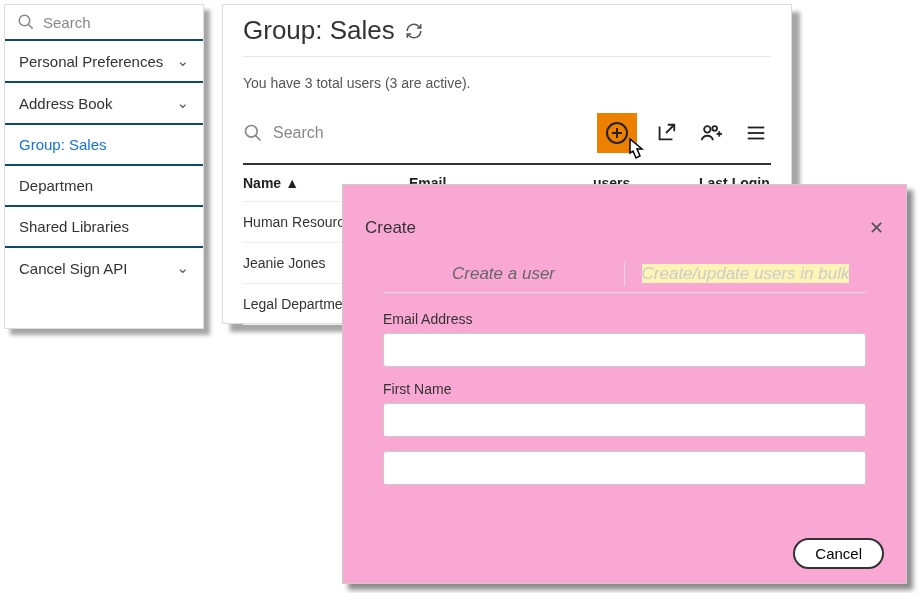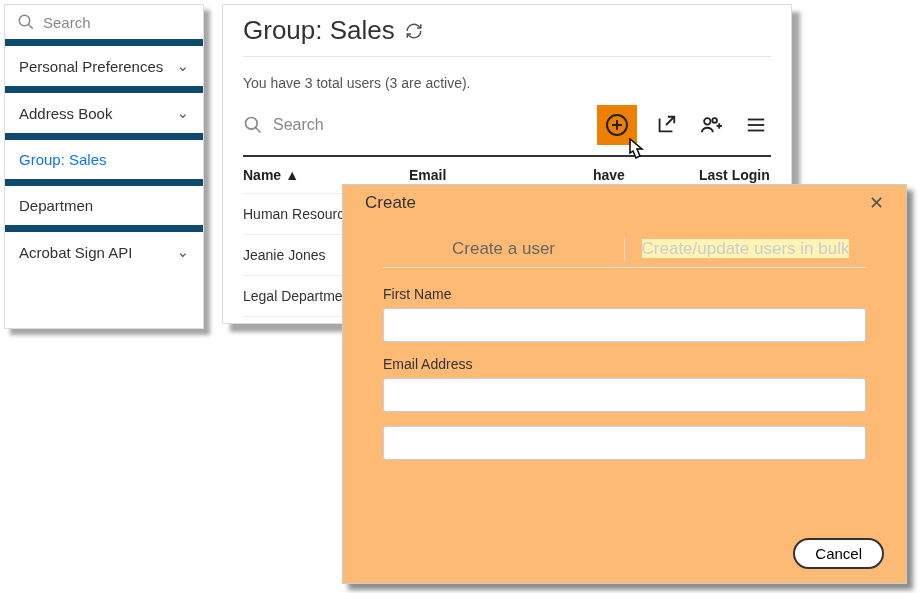--- a/index.html
+++ b/index.html
@@ -9,37 +9,37 @@
     position: absolute; left: 4px; top: 4px; width: 200px; height: 325px;
     border: 1px solid #ddd; background: #fff;
     box-shadow: 6px 6px 4px rgba(0,0,0,0.35);
   }
   .sidebar-search {
     display: flex; align-items: center; padding: 8px 12px; color: #888; font-size: 15px;
   }
   .sidebar-search svg { margin-right: 8px; }
   .sidebar-item {
     display: flex; align-items: center; justify-content: space-between;
-    padding: 11px 14px; border-top: 7px solid #0c4a6e; font-size: 15px; color: #333;
+    padding: 11px 14px; border-top: 2px solid #0c4a6e; font-size: 15px; color: #333;
     cursor: pointer;
   }
   .sidebar-item.active { color: #1473e6; }
   .sidebar-item .chev { color: #555; }
 
   .main {
     position: absolute; left: 222px; top: 4px; width: 570px; height: 320px;
     border: 1px solid #ddd; background: #fff;
     box-shadow: 8px 8px 4px rgba(0,0,0,0.35);
     padding: 10px 20px 0 20px;
   }
   .page-title {
     font-size: 26px; font-weight: 300; color: #333; display: flex; align-items: center; gap: 10px;
     border-bottom: 1px solid #e6e6e6; padding-bottom: 10px; margin-bottom: 18px;
   }
-  .summary { font-size: 14px; color: #555; margin-bottom: 8px; }
+  .summary { font-size: 14px; color: #555; margin-bottom: 16px; }
   .toolbar {
     display: flex; align-items: center; gap: 14px; border-bottom: 2px solid #333;
     padding: 6px 0 10px 0;
   }
   .toolbar .tsearch { display: flex; align-items: center; color: #888; font-size: 16px; flex: 1; }
   .toolbar .tsearch svg { margin-right: 10px; }
   .toolbar .icon-btn { background:none; border:none; cursor:pointer; padding:4px; display:flex; align-items:center; }
   .add-highlight { background: #ed8000; padding: 4px; }
 
   .thead { display: flex; padding: 10px 0; font-weight: 600; font-size: 14px; color: #222; border-bottom: 1px solid #eee; gap: 6px; }
@@ -48,27 +48,27 @@
   .col-status { width: 100px; }
   .col-login { flex: 1; }
   .trow { display: flex; padding: 12px 0; font-size: 14px; color: #333; border-bottom: 1px solid #eee; }
 
   .cursor-pointer {
     position: absolute; left: 620px; top: 135px; z-index: 50; pointer-events: none;
   }
 
   .modal {
     position: absolute; left: 342px; top: 184px; width: 565px; height: 400px;
-    background: #fdba74; border: 1px solid #ccc;
+    background: #f9a8d4; border: 1px solid #ccc;
     box-shadow: 6px 6px 5px rgba(0,0,0,0.45);
-    padding: 7px 22px;
+    padding: 32px 22px;
   }
   .modal-header { display:flex; justify-content: space-between; align-items:center; font-size: 17px; color:#333; margin-bottom: 14px;}
   .modal-close { background:none; border:none; font-size:18px; color:#555; cursor:pointer; }
-  .modal-tabs { display:flex; border-bottom:1px solid #e2e2e2; margin: 17px 18px 18px 18px; }
+  .modal-tabs { display:flex; border-bottom:1px solid #e2e2e2; margin: 17px 18px 18px 18px; font-style: italic; }
   .modal-tab { flex:1; text-align:center; padding: 8px 4px; font-size: 17px; color:#666; cursor:pointer; }
   .modal-tab.bulk { color:#ccc; }
   .highlight-yellow { background: #fdf4b6; }
   .tab-sep { width:1px; background:#ddd; height:24px; align-self:center;}
   .form-group { margin: 0 18px 14px 18px; }
   .form-label { font-size: 14px; color:#333; display:block; margin-bottom:6px; }
   .form-input { width:100%; height:34px; border:1px solid #ccc; border-radius:3px; padding:4px 8px; font-size:14px; }
   .modal-footer { position:absolute; right:22px; bottom:14px; display:flex; gap:12px; align-items:center; }
   .btn-cancel { border:2px solid #333; background:#fff; border-radius:18px; padding:5px 20px; font-size:15px; cursor:pointer; }
   .btn-save { border:none; background:#eee; color:#bbb; border-radius:18px; padding:6px 22px; font-size:15px; cursor:default; }
@@ -92,21 +92,24 @@
     <span>Address Book</span>
     <span class="chev">⌄</span>
   </div>
   <div class="sidebar-item active">
     <span>Group: Sales</span>
   </div>
   <div class="sidebar-item">
     <span>Departmen</span>
   </div>
   <div class="sidebar-item">
-    <span>Acrobat Sign API</span>
+    <span>Shared Libraries</span>
+  </div>
+  <div class="sidebar-item">
+    <span>Cancel Sign API</span>
     <span class="chev">⌄</span>
   </div>
 </div>
 
 <div class="main">
   <div class="page-title">
     <span>Group: Sales</span>
     <svg width="18" height="18" viewBox="0 0 24 24" fill="none" stroke="#555" stroke-width="2">
         <path d="M3 12a9 9 0 0 1 15-6.7L21 8"></path>
         <path d="M21 3v5h-5"></path>
@@ -155,21 +158,21 @@
           <line x1="3" y1="18" x2="21" y2="18"></line>
         </svg>
     </button>
   </div>
   <div class="thead">
     <div class="col-name">
       <span>Name</span>
       <span>▲</span>
     </div>
     <div class="col-email">Email</div>
-    <div class="col-status">have</div>
+    <div class="col-status">users</div>
     <div class="col-login">Last Login</div>
   </div>
   <div class="trow">
     <div class="col-name">Human Resource</div>
   </div>
   <div class="trow">
     <div class="col-name">Jeanie Jones</div>
   </div>
   <div class="trow">
     <div class="col-name">Legal Departmen</div>
@@ -188,26 +191,26 @@
     </button>
   </div>
   <div class="modal-tabs">
     <div class="modal-tab">Create a user</div>
     <div class="tab-sep"></div>
     <div class="modal-tab bulk">
       <span class="highlight-yellow">Create/update users in bulk</span>
     </div>
   </div>
   <div class="form-group">
+    <label class="form-label">Email Address</label>
+    <input class="form-input" type="text" style="">
+  </div>
+  <div class="form-group">
     <label class="form-label">First Name</label>
     <input class="form-input" type="text" style="">
   </div>
   <div class="form-group">
-    <label class="form-label">Email Address</label>
-    <input class="form-input" type="text" style="">
-  </div>
-  <div class="form-group">
     <input class="form-input" type="text" style="">
   </div>
   <div class="modal-footer">
     <button class="btn-cancel">Cancel</button>
   </div>
 </div>
 
 </body></html>

